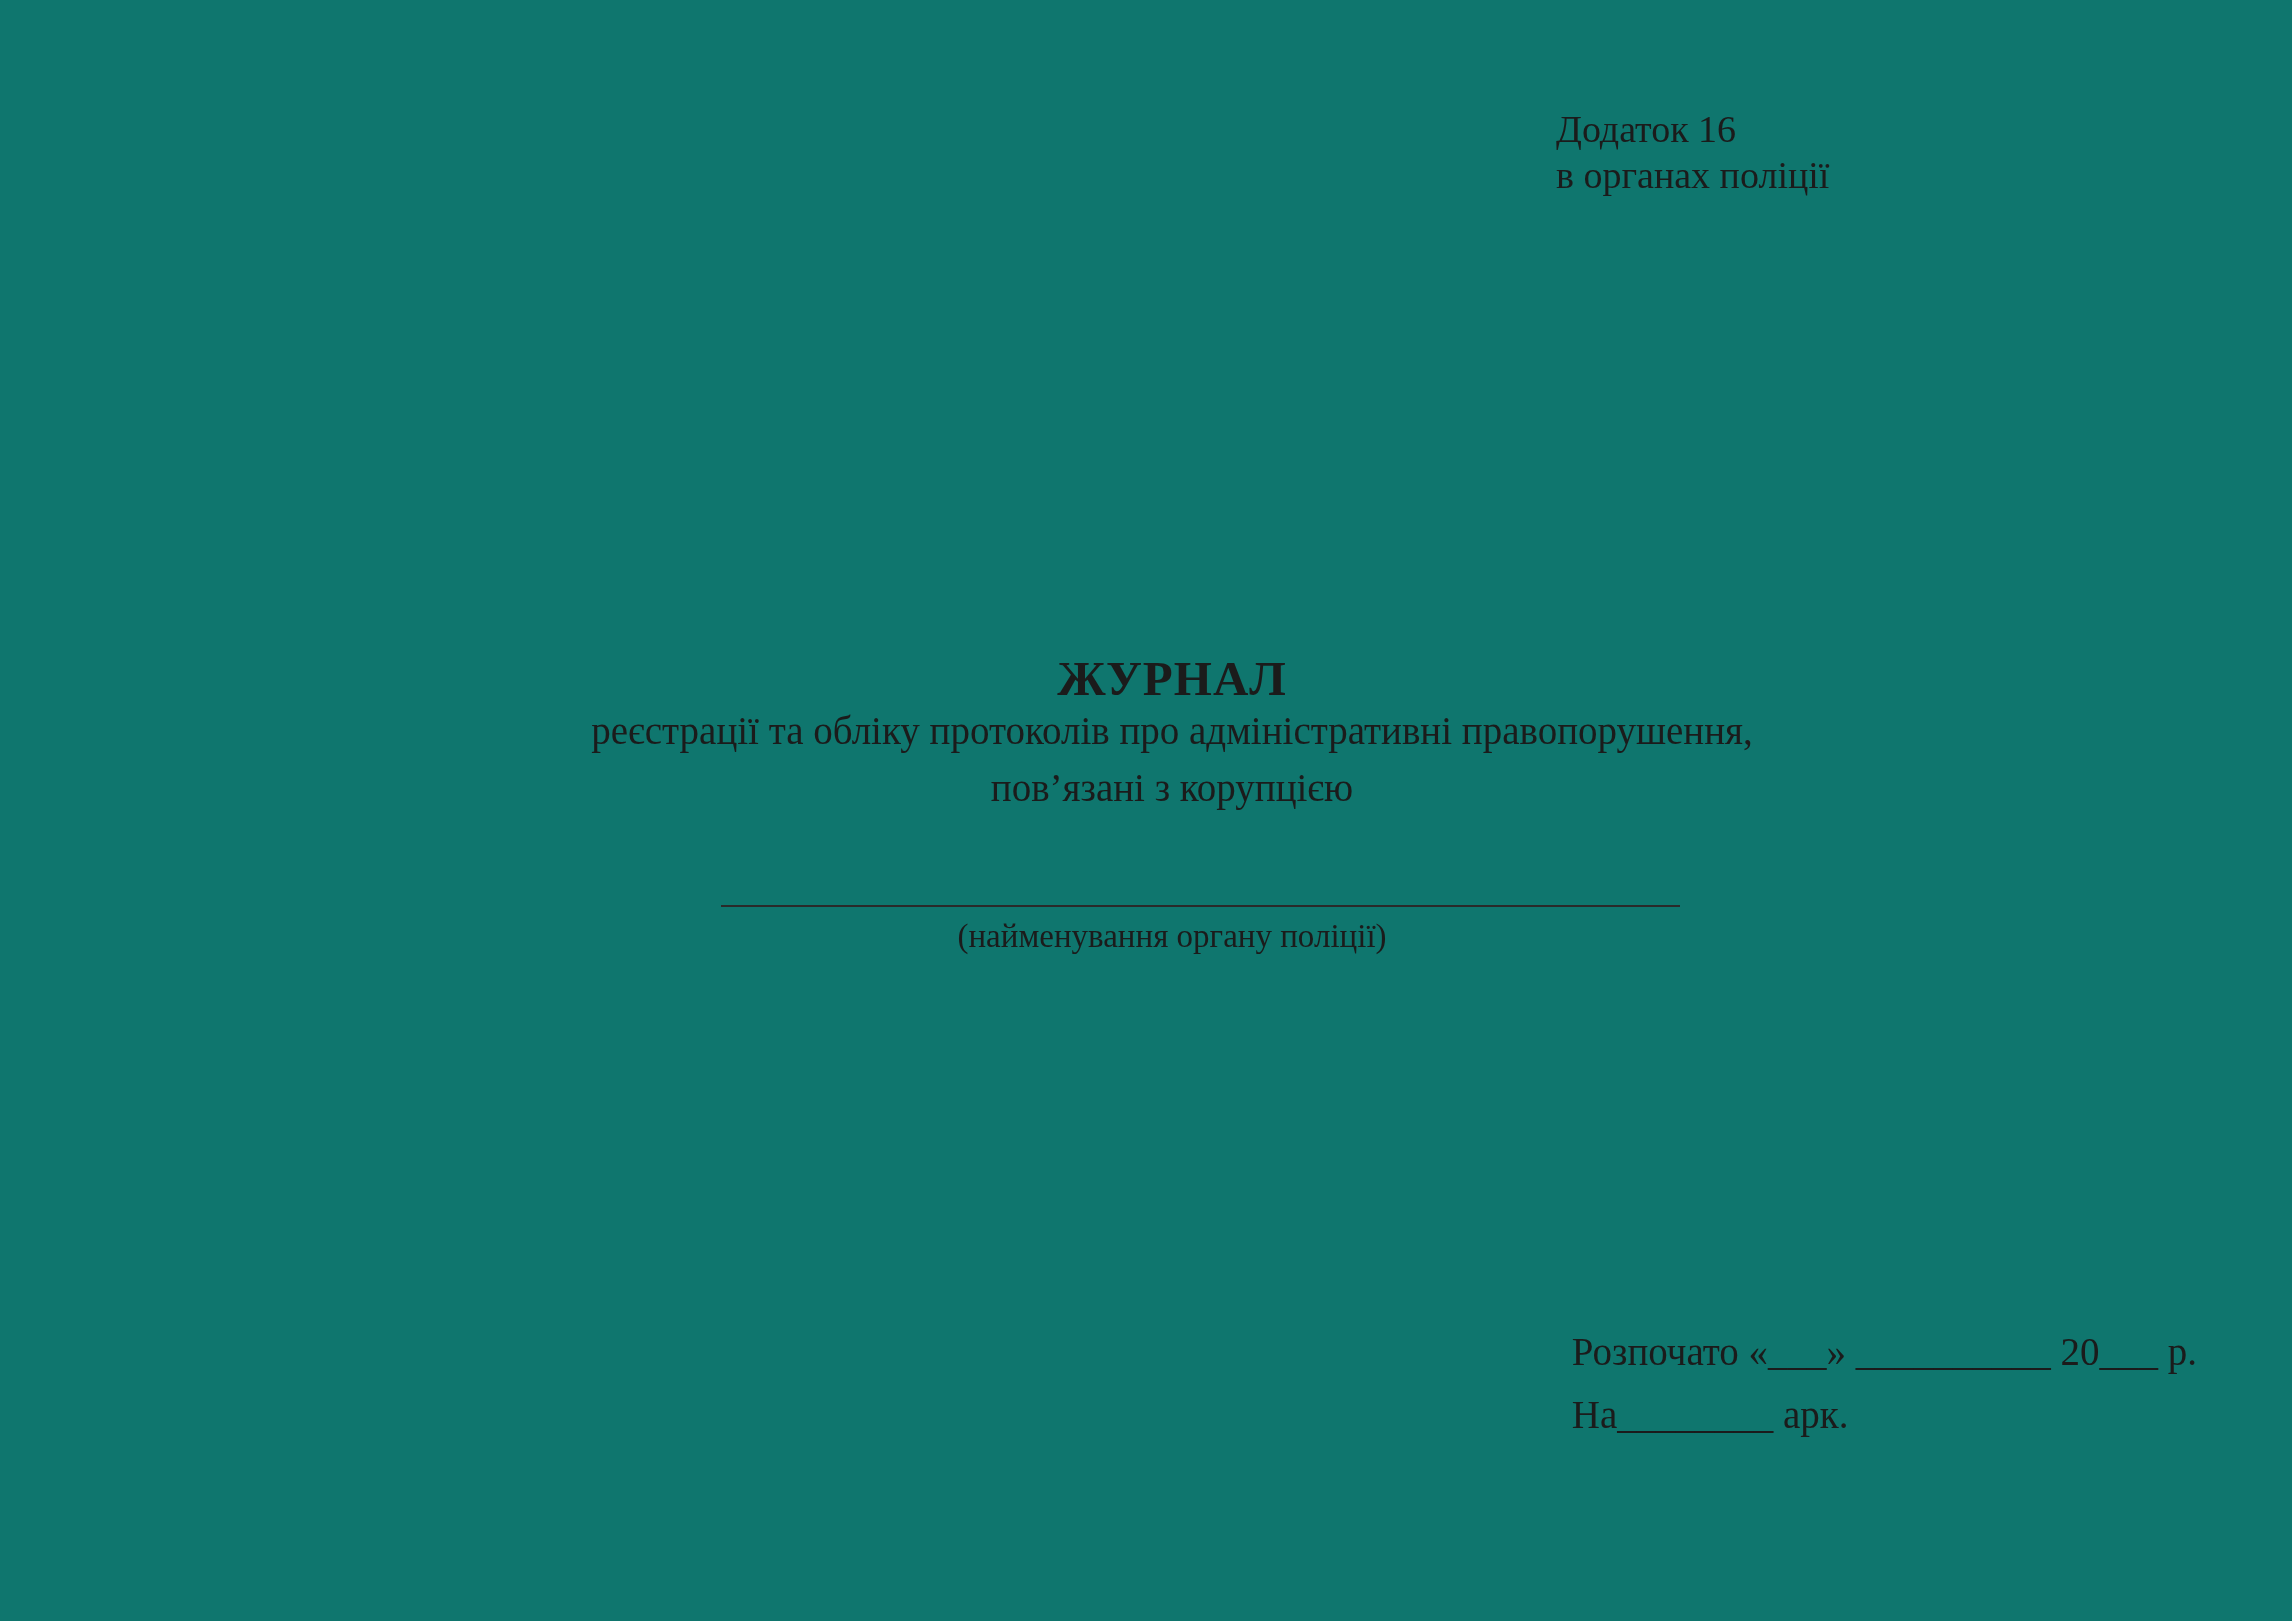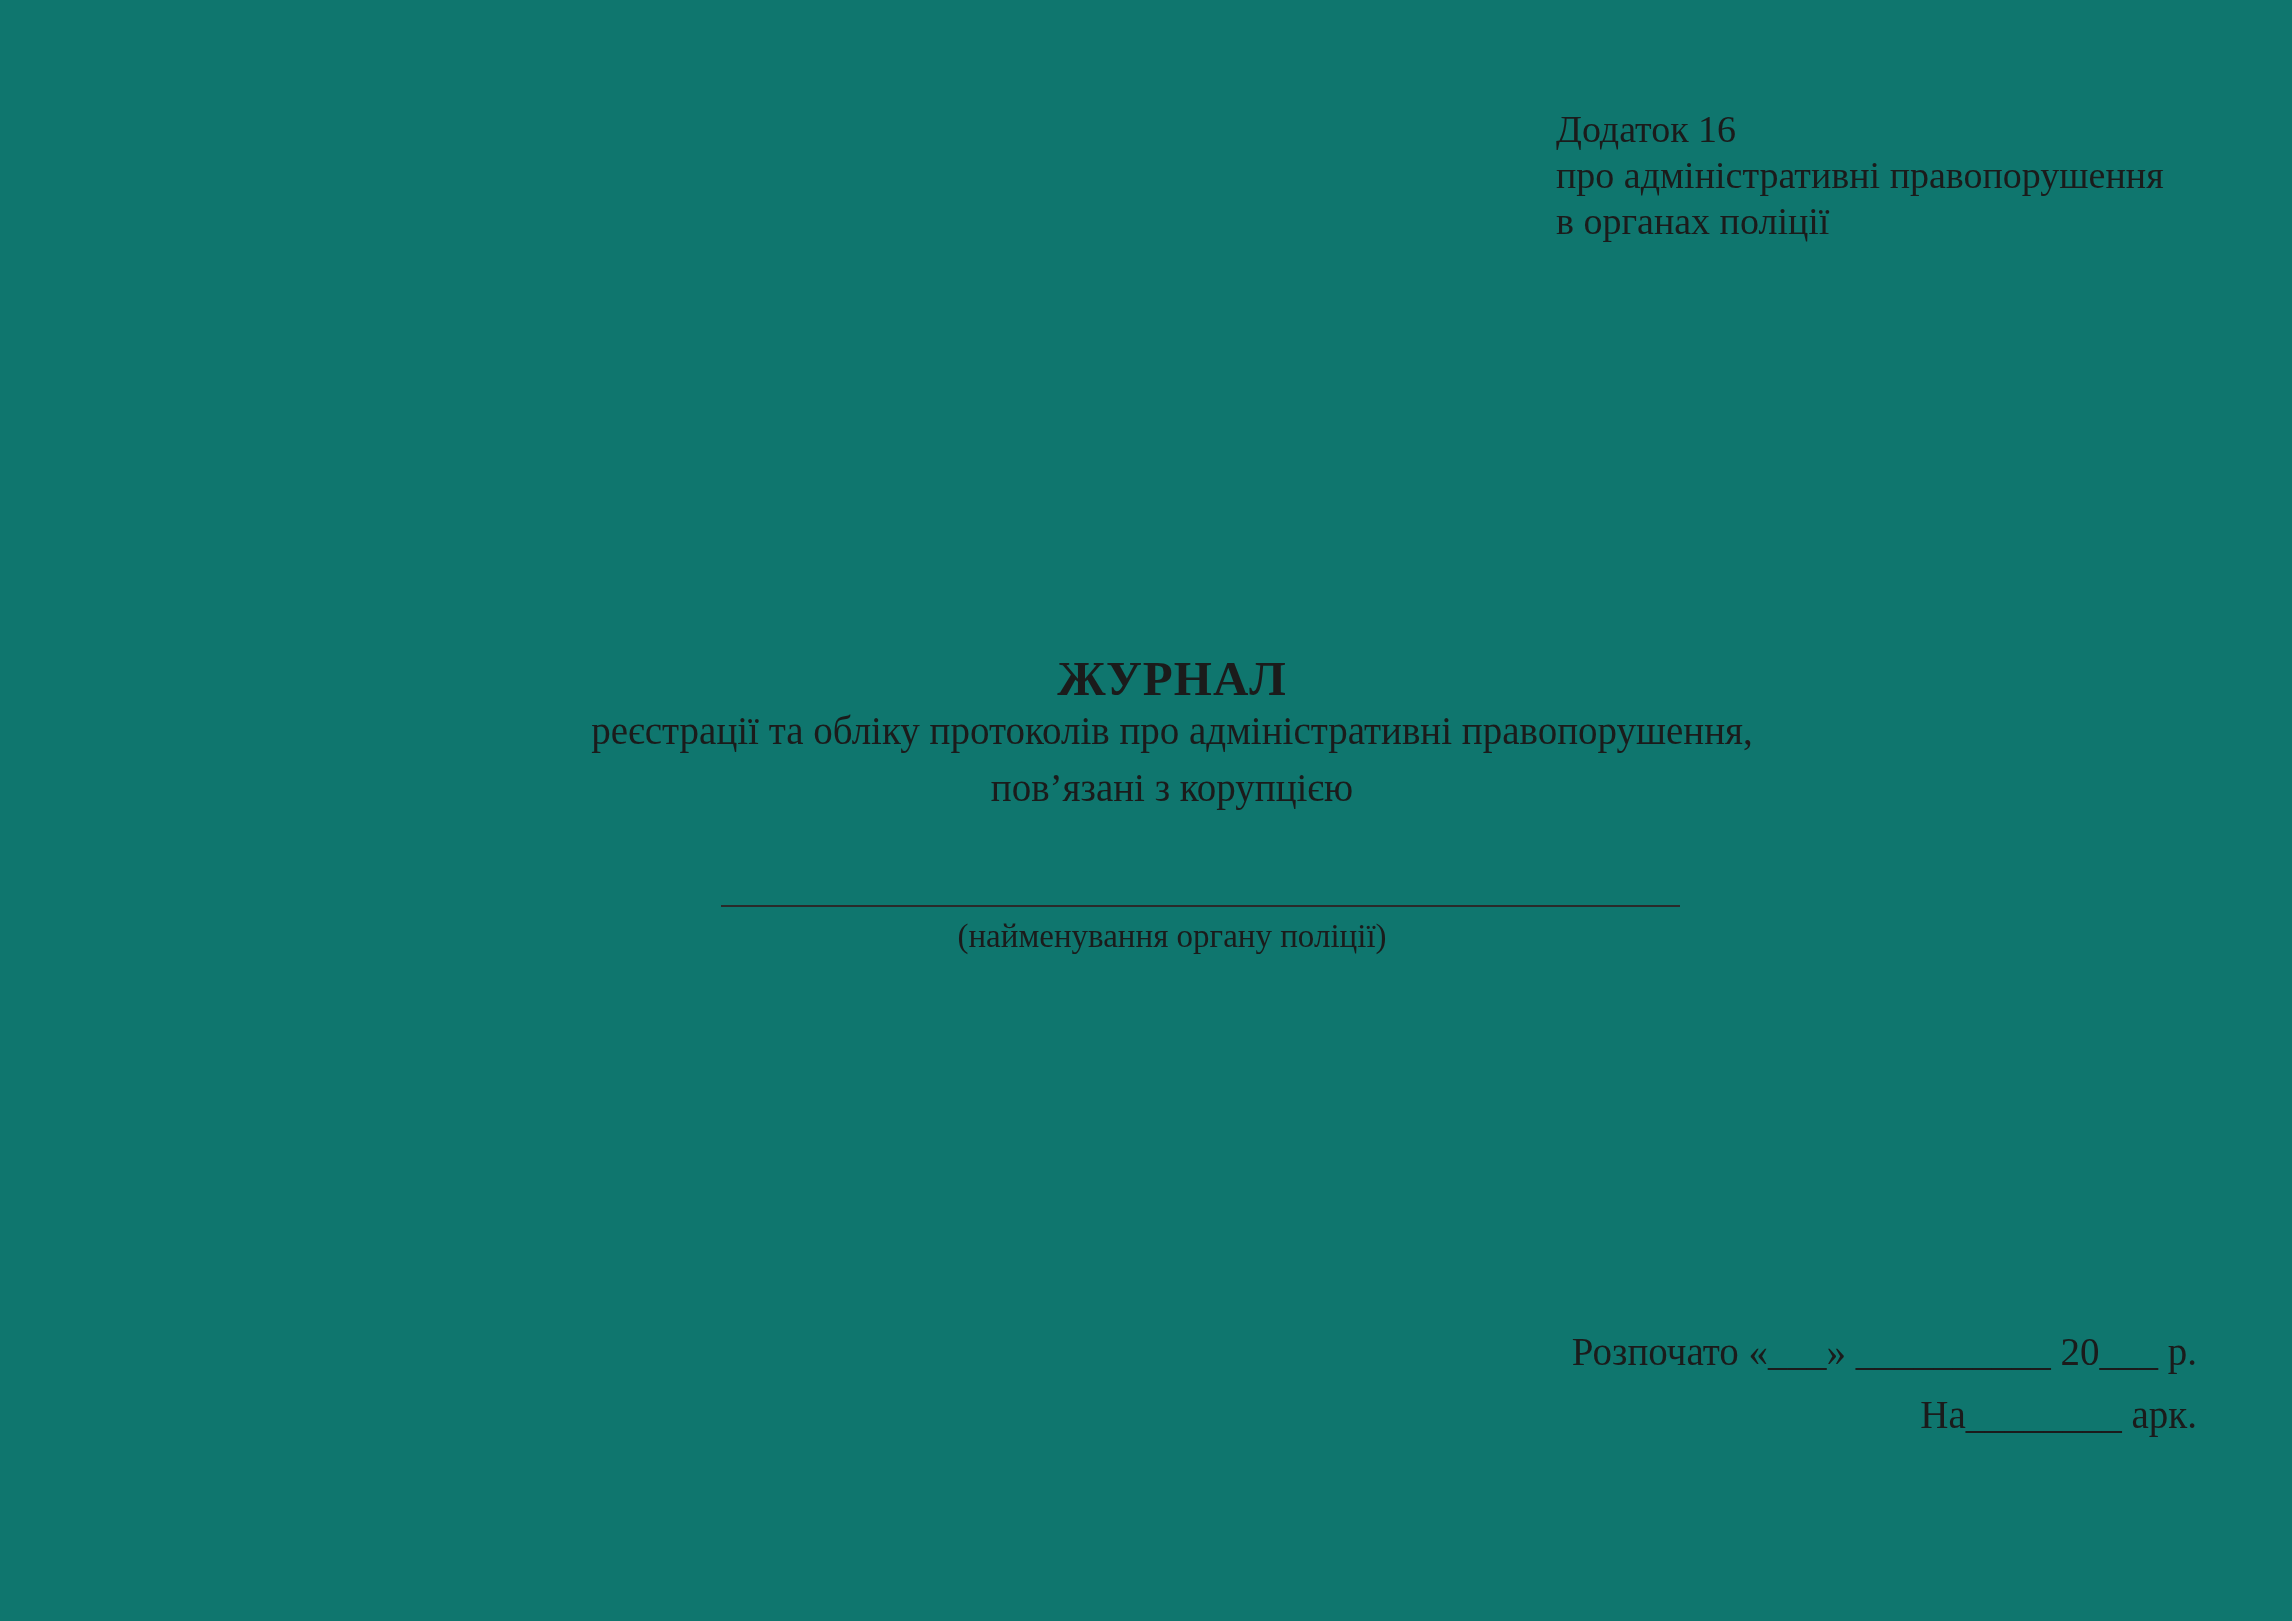--- a/index.html
+++ b/index.html
@@ -78,34 +78,32 @@
     right: 0;
     top: 917px;
     font-size: 33px;
     line-height: 1.2;
   }
   
   .footer-block {
     position: absolute;
     right: 117px;
     top: 1320px;
-    text-align: right;
     font-size: 39px;
     line-height: 63px;
     white-space: nowrap;
   }
 </style>
 </head>
 <body>
 
 <div class="page">
 
   <div class="appendix-block">
     <div>Додаток 16</div>
-    <div>про адміністративні правопорушення</div>
     <div>в органах поліції</div>
   </div>
 
   <div class="center-col">
     <div class="doc-title">ЖУРНАЛ</div>
     <div class="doc-subtitle-1">реєстрації та обліку протоколів про адміністративні правопорушення,</div>
     <div class="doc-subtitle-2">пов’язані з корупцією</div>
     <div class="name-underline"></div>
     <div class="name-caption">(найменування органу поліції)</div>
   </div>

